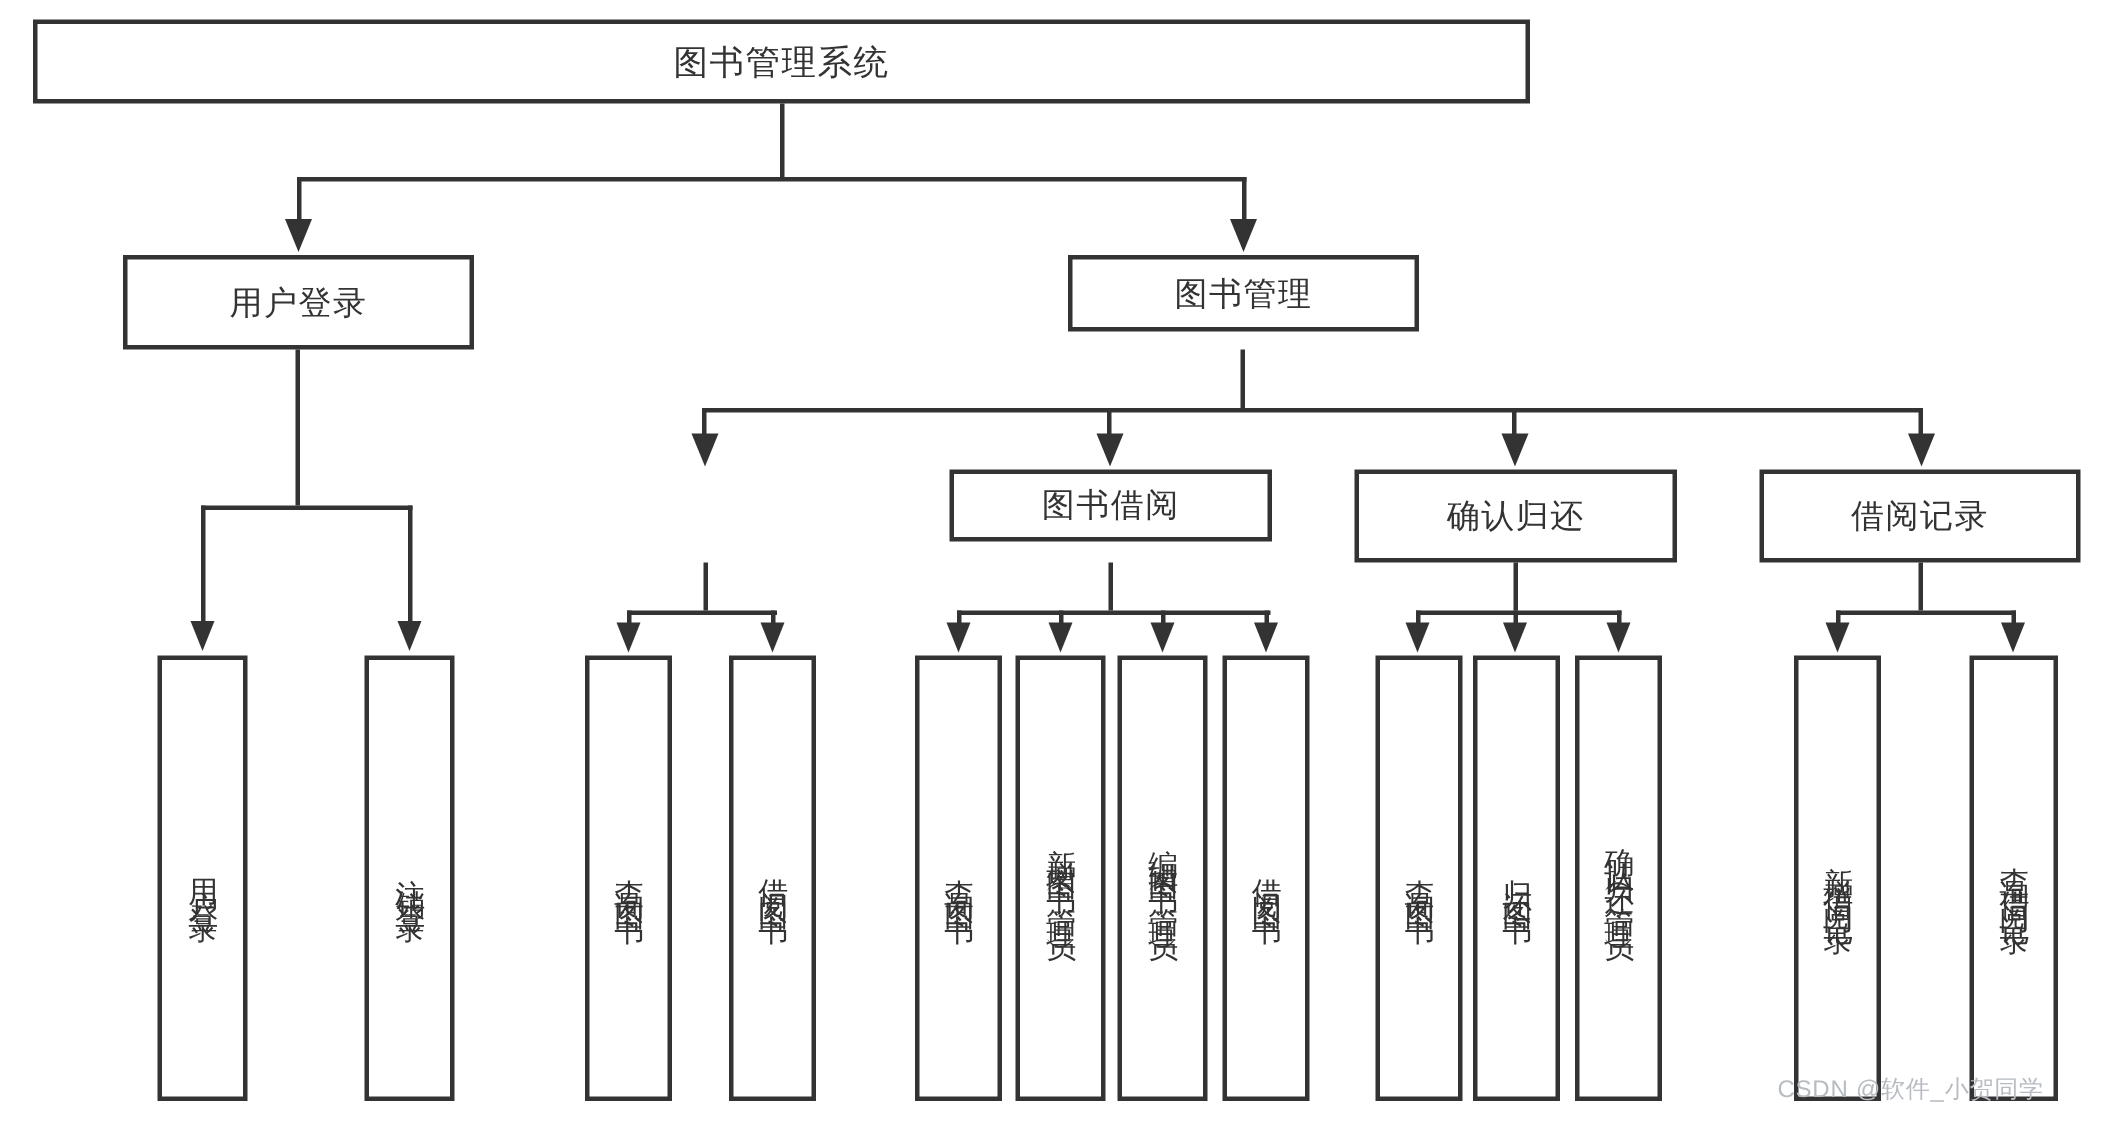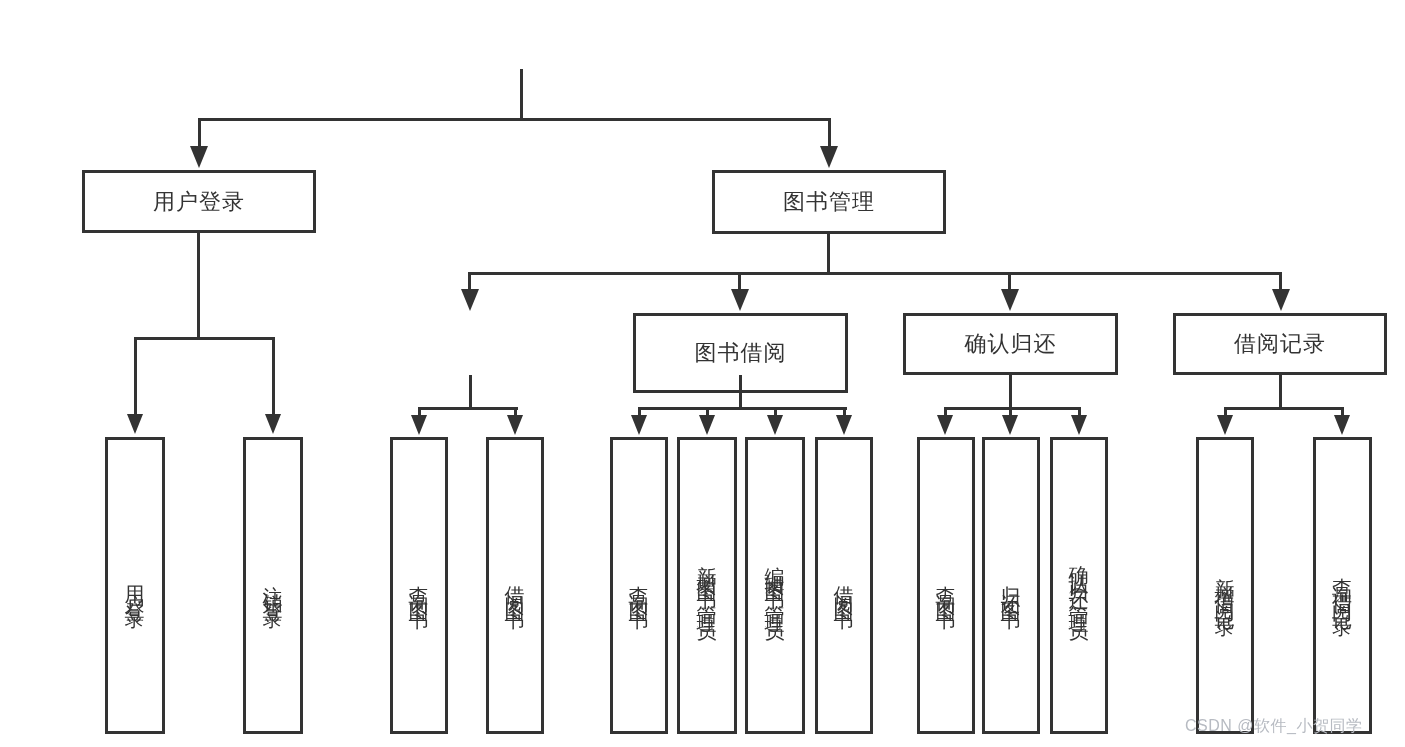--- a/index.html
+++ b/index.html
@@ -55,32 +55,35 @@
     letter-spacing:0.5px;
     white-space:nowrap;
     z-index:5;
   }
 </style>
 </head>
 <body>
 
 <div class="canvas">
 
+  <div class="node root" style="left:22px;top:13px;width:998px;height:56px;">
+    <span>图书管理系统</span>
+  </div>
 
   <div class="vline" style="left:520px;top:69px;height:50px;"></div>
   <div class="hline" style="left:198px;top:118px;width:633px;"></div>
   <div class="vline" style="left:198px;top:118px;height:32px;"></div>
   <div class="vline" style="left:828px;top:118px;height:32px;"></div>
   <div class="arr" style="left:190px;top:146px;"></div>
   <div class="arr" style="left:820px;top:146px;"></div>
 
   <div class="node" style="left:82px;top:170px;width:234px;height:63px;">
     <span>用户登录</span>
   </div>
-  <div class="node" style="left:712px;top:170px;width:234px;height:64px;">
+  <div class="node" style="left:712px;top:170px;width:234px;height:51px;">
     <span>图书管理</span>
   </div>
 
   <div class="vline" style="left:197px;top:233px;height:104px;"></div>
   <div class="hline" style="left:134px;top:337px;width:141px;"></div>
   <div class="vline" style="left:134px;top:337px;height:78px;"></div>
   <div class="vline" style="left:272px;top:337px;height:78px;"></div>
   <div class="arr sm" style="left:127px;top:414px;"></div>
   <div class="arr sm" style="left:265px;top:414px;"></div>
 
@@ -88,21 +91,21 @@
   <div class="hline" style="left:468px;top:272px;width:814px;"></div>
   <div class="vline" style="left:468px;top:272px;height:20px;"></div>
   <div class="vline" style="left:738px;top:272px;height:20px;"></div>
   <div class="vline" style="left:1008px;top:272px;height:20px;"></div>
   <div class="vline" style="left:1279px;top:272px;height:20px;"></div>
   <div class="arr" style="left:461px;top:289px;"></div>
   <div class="arr" style="left:731px;top:289px;"></div>
   <div class="arr" style="left:1001px;top:289px;"></div>
   <div class="arr" style="left:1272px;top:289px;"></div>
 
-  <div class="node" style="left:633px;top:313px;width:215px;height:80px;">
+  <div class="node" style="left:633px;top:313px;width:215px;height:48px;">
     <span>图书借阅</span>
   </div>
   <div class="node" style="left:903px;top:313px;width:215px;height:62px;">
     <span>确认归还</span>
   </div>
   <div class="node" style="left:1173px;top:313px;width:214px;height:62px;">
     <span>借阅记录</span>
   </div>
 
   <div class="vline" style="left:469px;top:375px;height:32px;"></div>

